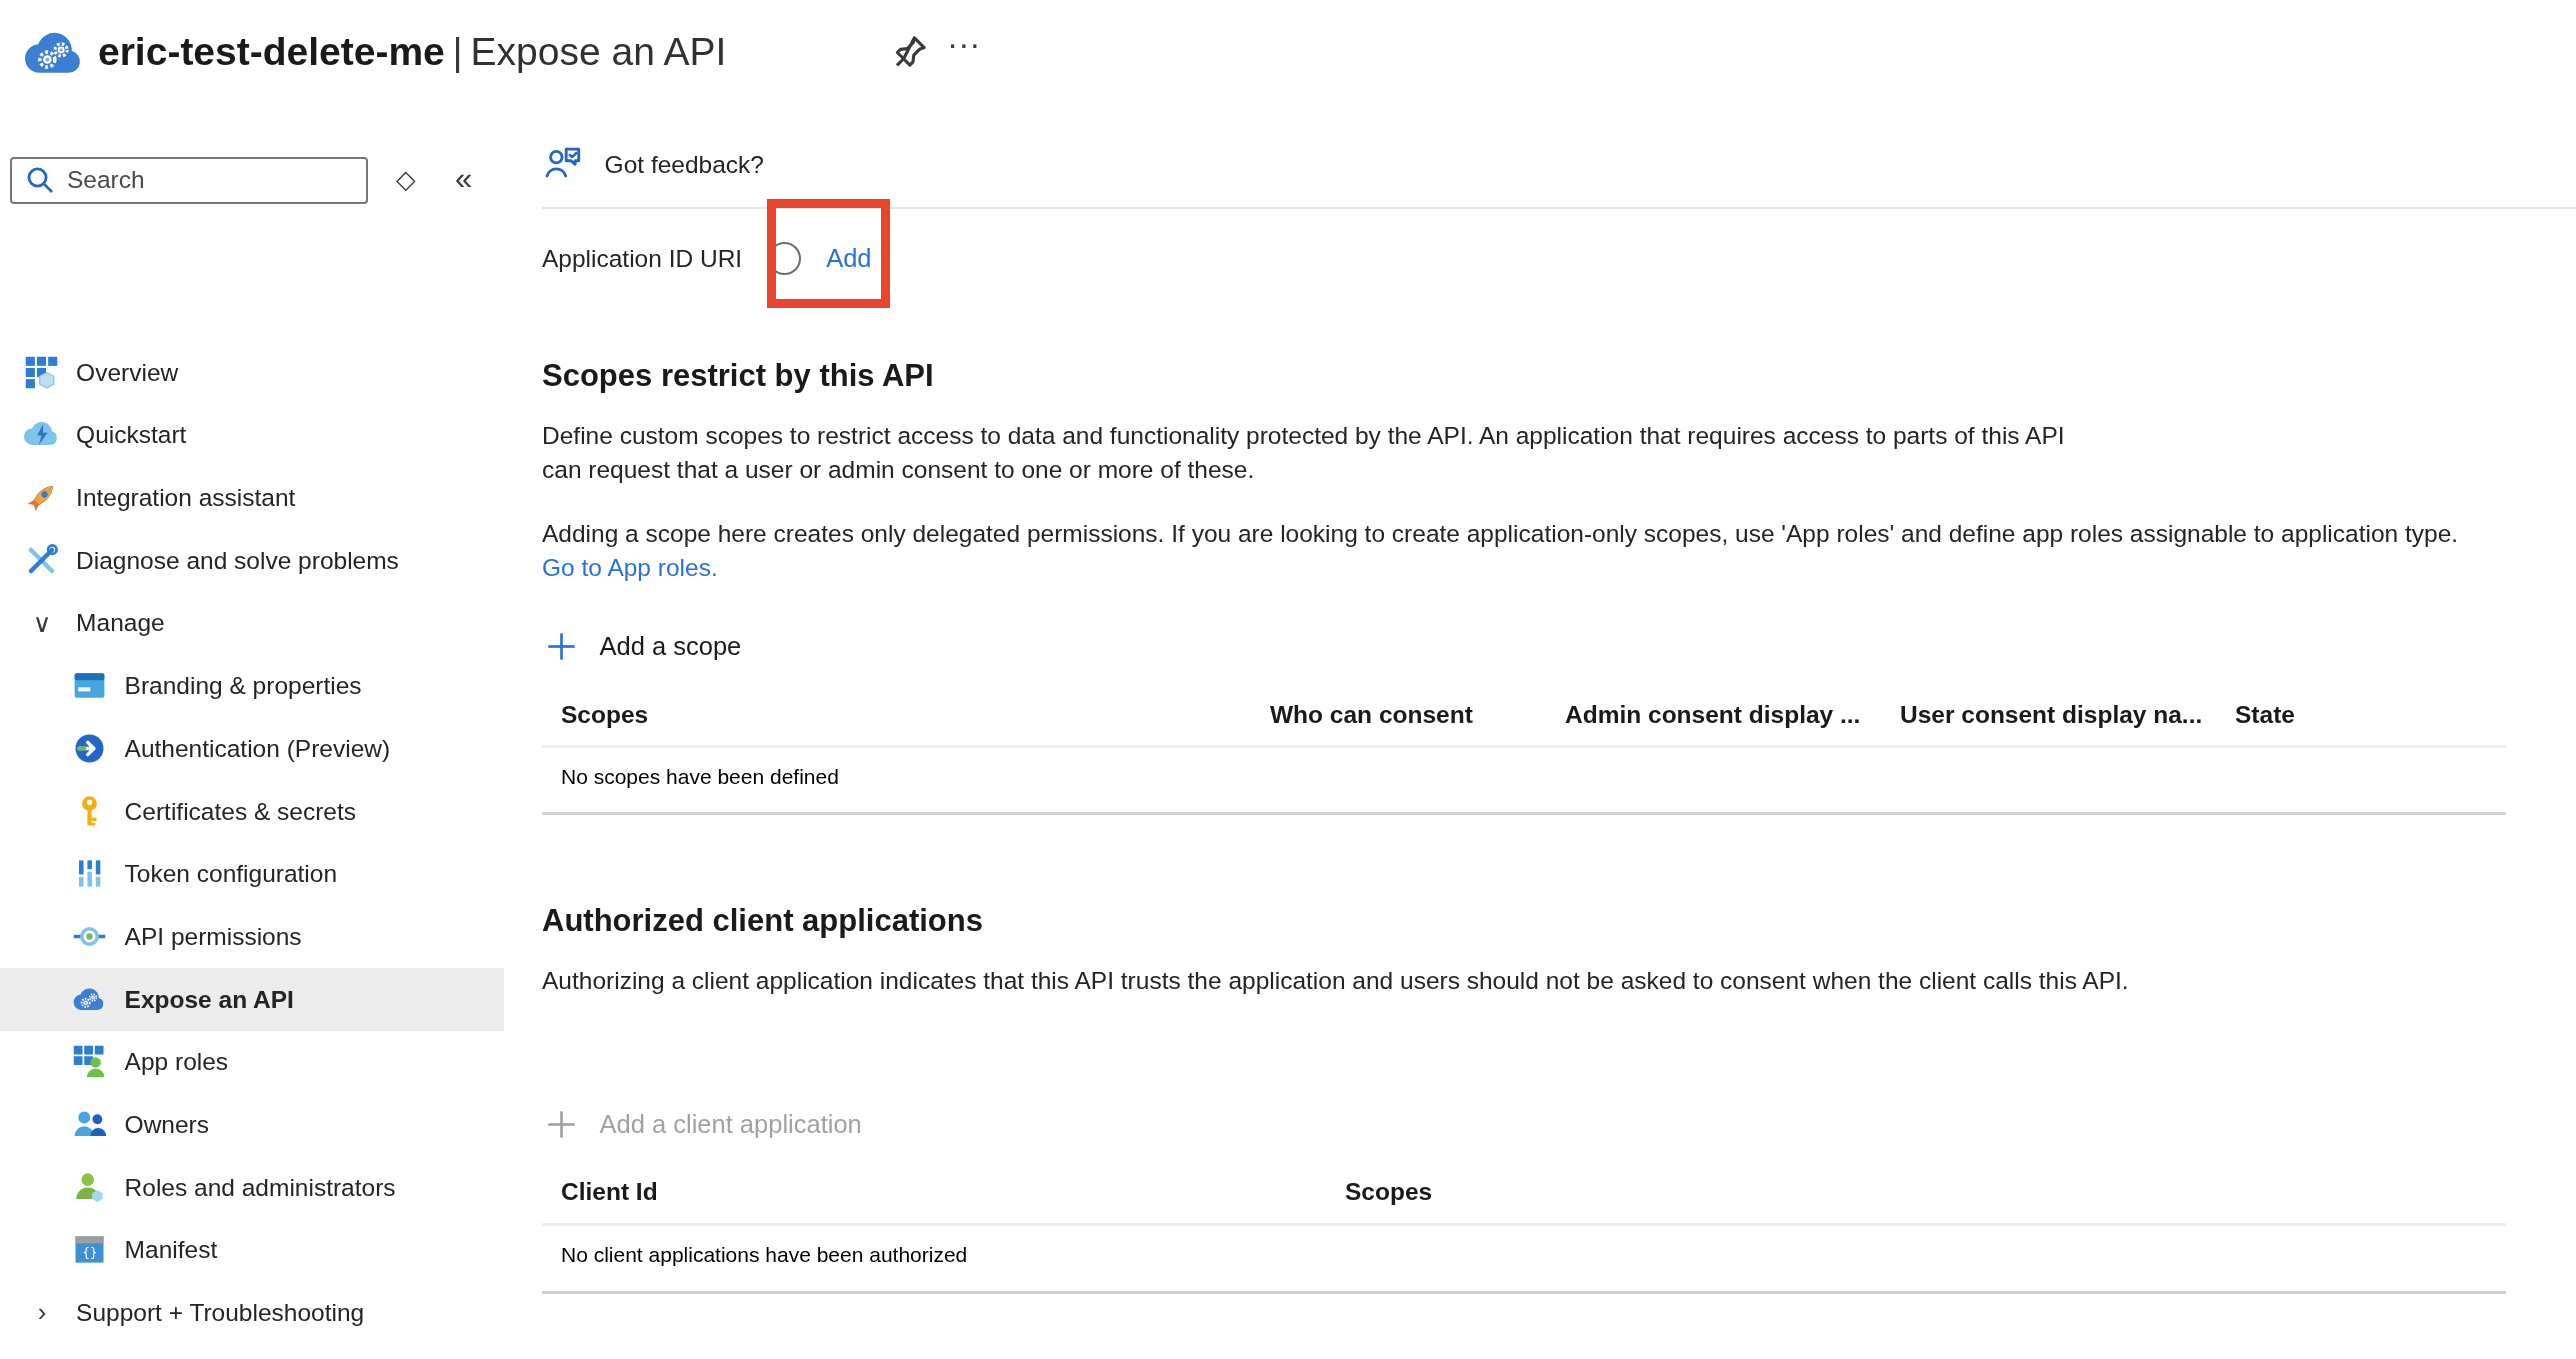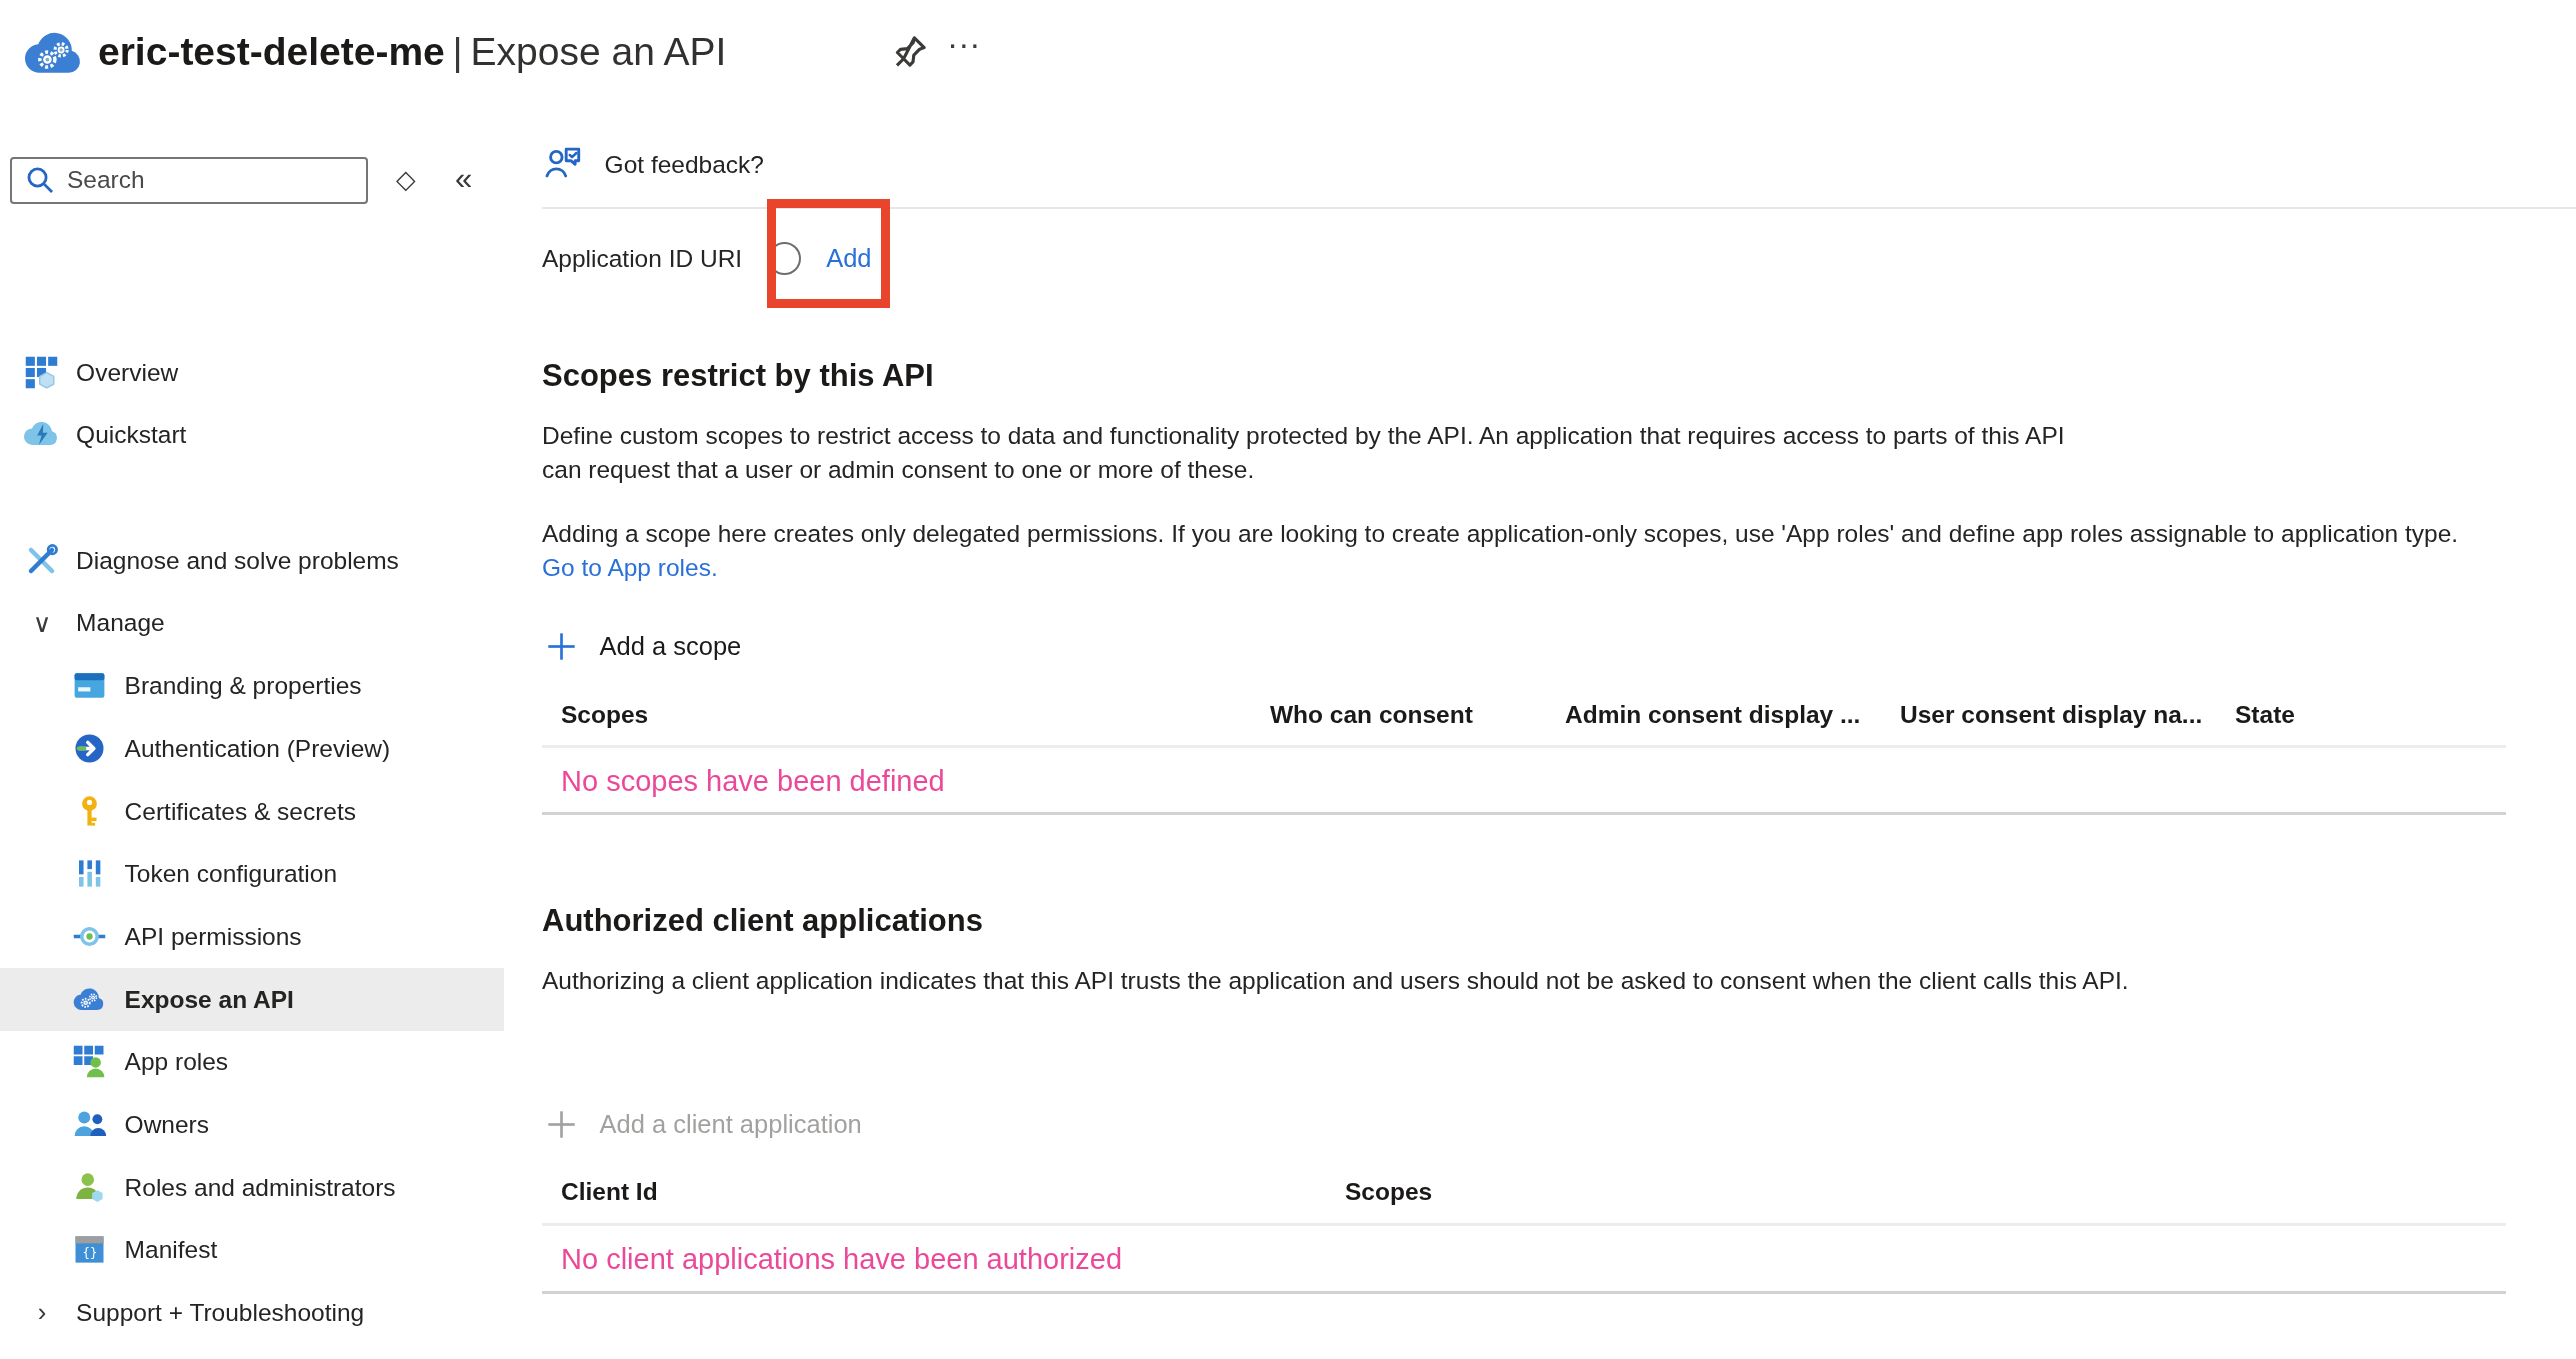--- a/index.html
+++ b/index.html
@@ -52,21 +52,21 @@
   .inline-link { cursor:pointer; text-decoration:none; }
 
   .add-row { position:absolute; left:545px; display:flex; align-items:center; height:39px; cursor:pointer;text-align:right; }
   .add-row .plus { width:33px; height:33px; }
   .add-row .add-label { margin-left:21.5px; font-size:25.5px; color:#1b1a19; }
   .add-row.disabled .add-label { color:#a3a19f; }
 
   .tbl-head { position:absolute; font-size:24.5px; font-weight:700; color:#1b1a19; white-space:nowrap; }
   .tbl-line-light { position:absolute; left:542px; width:1964px; height:2.9px; background:#ededed; }
   .tbl-line-dark { position:absolute; left:542px; width:1964px; height:2.9px; background:#d2d2d2; }
-  .tbl-empty { position:absolute; left:561px; font-size:29px; color:#ec4899; white-space:nowrap; }
+  .tbl-empty { position:absolute; left:561px; font-size:21px; color:#000000; white-space:nowrap; }
 </style>
 </head>
 <body>
 
 <div id="stage">
 
   <div class="app-header">
     <span class="app-icon">
       <svg viewBox="0 0 64 48" width="65" height="55">
         <path d="M18 43 h28 a11 11 0 0 0 3 -21.6 A17 17 0 0 0 16 15 A12 12 0 0 0 18 43 Z" fill="#3b7fd4"></path>
@@ -120,20 +120,33 @@
     <div class="nav-item lvl0" style="top:266px">
       <span class="nav-icon">
         <svg viewBox="0 0 20 20" width="35" height="35">
           <path d="M5 16 h10 a4 4 0 0 0 1 -7.8 A6 6 0 0 0 4.5 6.5 A4.2 4.2 0 0 0 5 16 Z" fill="#7ec3e8"></path>
           <polygon points="11,4 7.5,10.5 10,10.5 8.5,16 13.5,9 10.8,9" fill="#2a7ab9"></polygon>
         </svg>
       </span>
       <span class="nav-label">Quickstart</span>
     </div>
 
+    <div class="nav-item lvl0" style="top:329px">
+      <span class="nav-icon">
+        <svg viewBox="0 0 20 20" width="35" height="35">
+          <g transform="rotate(45 10 10)">
+            <path d="M10 1 C13 4 13.5 9 12 14 H8 C6.5 9 7 4 10 1 Z" fill="#f advancesa23c"></path>
+            <path d="M10 1 C13 4 13.5 9 12 14 H8 C6.5 9 7 4 10 1 Z" fill="#f0a23c"></path>
+            <circle cx="10" cy="7.5" r="1.8" fill="#2f7cd3"></circle>
+            <path d="M8 14 L7 18 L10 16 L13 18 L12 14 Z" fill="#e8702a"></path>
+          </g>
+        </svg>
+      </span>
+      <span class="nav-label">Integration assistant</span>
+    </div>
 
     <div class="nav-item lvl0" style="top:392px">
       <span class="nav-icon">
         <svg viewBox="0 0 20 20" width="35" height="35" stroke-linecap="round">
           <line x1="4" y1="4" x2="16" y2="16" stroke="#7ec3e8" stroke-width="2.6"></line>
           <line x1="16" y1="4" x2="4" y2="16" stroke="#2f7cd3" stroke-width="2.6"></line>
           <circle cx="16.2" cy="3.8" r="2.4" fill="none" stroke="#2f7cd3" stroke-width="1.6"></circle>
         </svg>
       </span>
       <span class="nav-label">Diagnose and solve problems</span>

